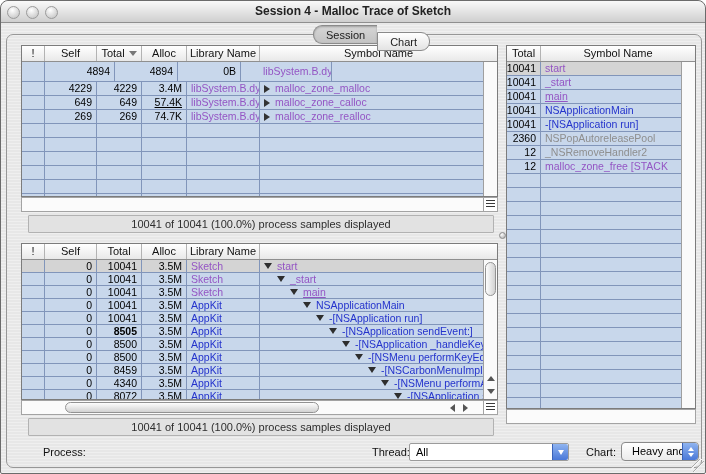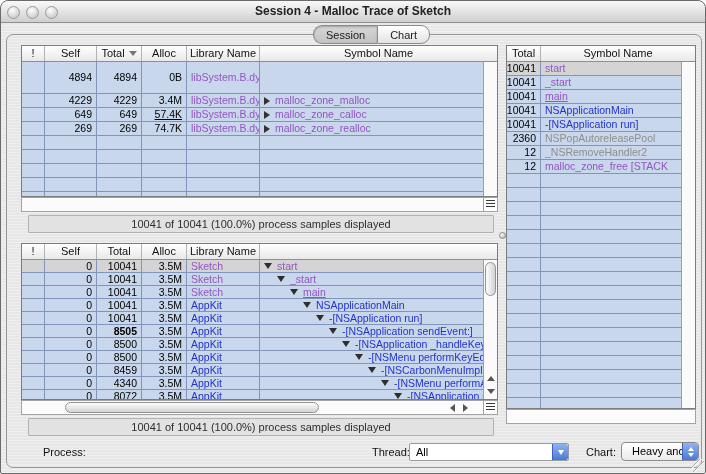--- a/index.html
+++ b/index.html
@@ -31,21 +31,21 @@
   
   .tabs{
     position:absolute; left:312px; top:24px; height:19px; display:flex; z-index:5;
   }
   .tab{
     height:19px; line-height:18px; font-size:11px; color:#1c1c1c;
     border:1px solid #8a8a8a; padding:0 12px; text-align:center;
     background:linear-gradient(#ffffff,#e3e3e3);
   }
   .tab.first{border-radius:9px 0 0 9px; border-right:none;}
-  .tab.last{border-radius:0 9px 9px 0;}
+  .tab.last{border-radius:0 9px 9px 0;margin-top:7px;}
   .tab.selected{background:linear-gradient(#d6d6d6,#c3c3c3); box-shadow:inset 0 1px 2px rgba(0,0,0,.25);}
 
   
   .box{
     position:absolute; left:5px; top:33px; width:696px; height:434px;
     border:1px solid #979797; border-radius:7px;
     background:repeating-linear-gradient(180deg,#efefef 0px,#efefef 1px,#e7e7e7 1px,#e7e7e7 3px);
   }
 
   
@@ -184,21 +184,21 @@
           <span>Alloc</span>
         </div>
         <div class="th" style="width: 73px;">
           <span>Library Name</span>
         </div>
         <div class="th" style="flex: 1 1 0%;">
           <span>Symbol Name</span>
         </div>
       </div>
     <div class="tbody" id="top-table-body" style="right:14px;">
-        <div class="tr" style="height: 32px;">
+        <div class="tr" style="height: 20px; gap: 18px;">
           <div class="td txt" style="width: 23px;"></div>
           <div class="td num" style="width: 52px;">4894</div>
           <div class="td num" style="width: 45px;">4894</div>
           <div class="td num" style="width: 45px;">0B</div>
           <div class="td txt" style="width: 73px; color: rgb(148, 85, 196);">libSystem.B.dylib</div>
         </div>
         <div class="tr" style="height: 14px;">
           <div class="td txt" style="width: 23px;"></div>
           <div class="td num" style="width: 52px;">4229</div>
           <div class="td num" style="width: 45px;">4229</div>

